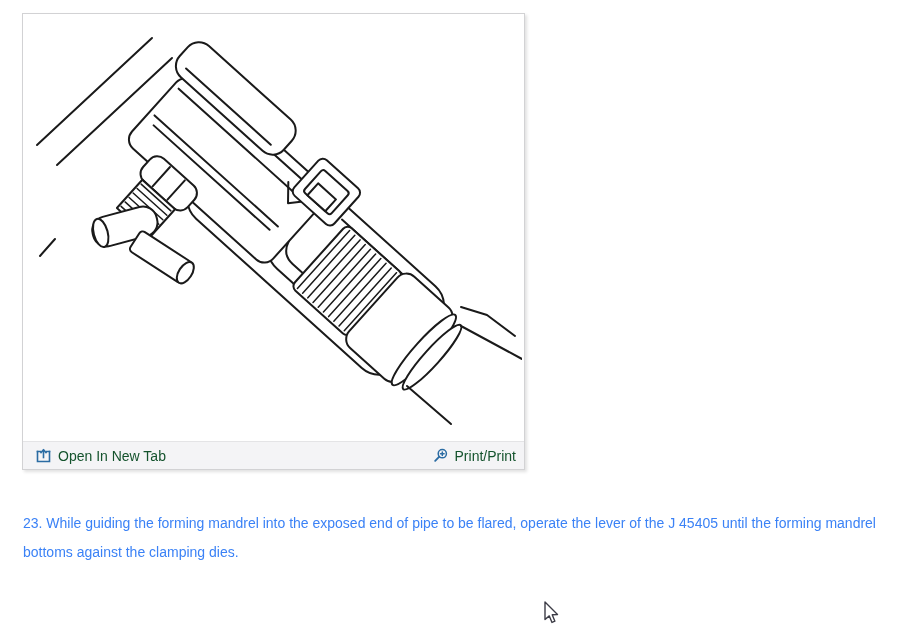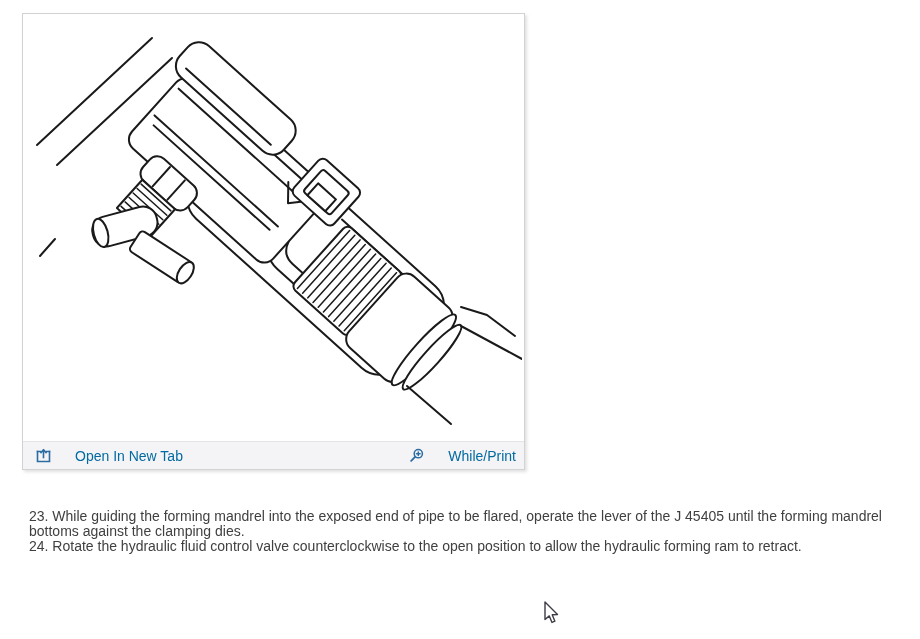--- a/index.html
+++ b/index.html
@@ -16,28 +16,28 @@
   }
   .figure-area{
     flex:1 1 auto;position:relative;background:#ffffff;overflow:hidden;
   }
   .panel-footer{
     flex:0 0 28px;height:28px;background:#f4f4f6;border-top:1px solid #e4e4e6;
     display:flex;align-items:center;justify-content:space-between;
     padding:0 8px 0 13px;box-sizing:border-box;
   }
   .footer-link{
-    display:flex;align-items:center;gap:24px;
-    color:#0369a1;font-size:14px;text-decoration:none;cursor:pointer;
+    display:flex;align-items:center;gap:7px;
+    color:#14532d;font-size:14px;text-decoration:none;cursor:pointer;
     white-space:nowrap;
   }
   .footer-link svg{display:block;}
   .steps{
-    position:absolute;left:29px;top:509px;width:869px;
-    color:#404040;font-size:14px;line-height:15px;
+    position:absolute;left:23px;top:509px;width:869px;
+    color:#3b82f6;font-size:14px;line-height:29px;
   }
   .steps p{margin:0;padding:0;}
   .cursor{
     position:absolute;left:541px;top:600px;pointer-events:none;
   }
 </style>
 </head>
 <body>
 
 <div class="figure-panel">
@@ -138,27 +138,26 @@
     <a class="footer-link">
       <span>
         <svg width="15" height="15" viewBox="0 0 15 15">
           <g fill="none" stroke="#2b6ca3" stroke-width="1.5" stroke-linecap="round">
             <circle cx="9.3" cy="5.7" r="4.1"></circle>
             <path d="M9.3 3.9 L9.3 7.5 M7.5 5.7 L11.1 5.7"></path>
             <path d="M6.3 8.7 L2.2 12.8" stroke-width="1.9"></path>
           </g>
         </svg>
       </span>
-      <span>While/Print</span>
+      <span>Print/Print</span>
     </a>
   </div>
 </div>
 
 <div class="steps">
   <p>23. While guiding the forming mandrel into the exposed end of pipe to be flared, operate the lever of the J 45405 until the forming mandrel bottoms against the clamping dies.</p>
-  <p>24. Rotate the hydraulic fluid control valve counterclockwise to the open position to allow the hydraulic forming ram to retract.</p>
 </div>
 
 <div class="cursor">
   <svg width="20" height="28" viewBox="0 0 20 28">
     <path d="M4 2 L4 19.5 L8.3 15.9 L11 22.4 L13.9 21.2 L11.2 14.8 L16.5 14.5 Z" fill="#ffffff" stroke="#3c3c46" stroke-width="1.4" stroke-linejoin="round"></path>
   </svg>
 </div>
 
 </body></html>

